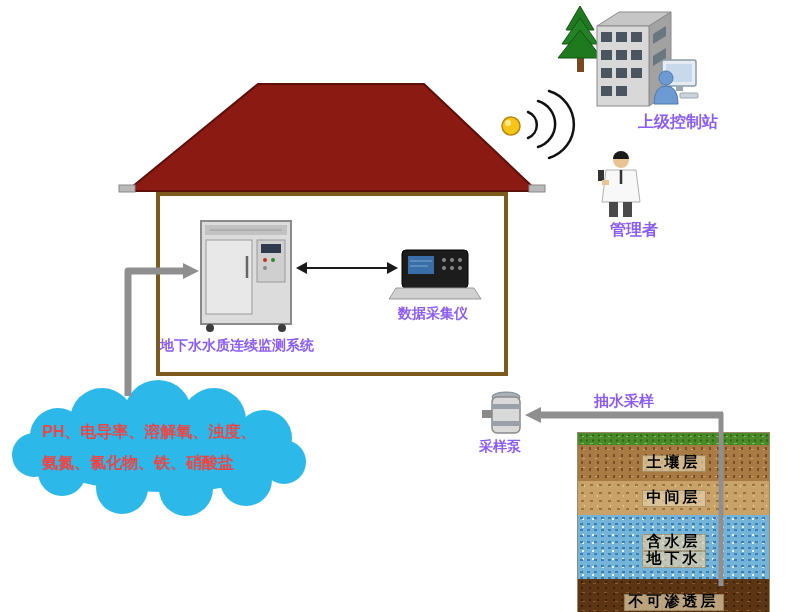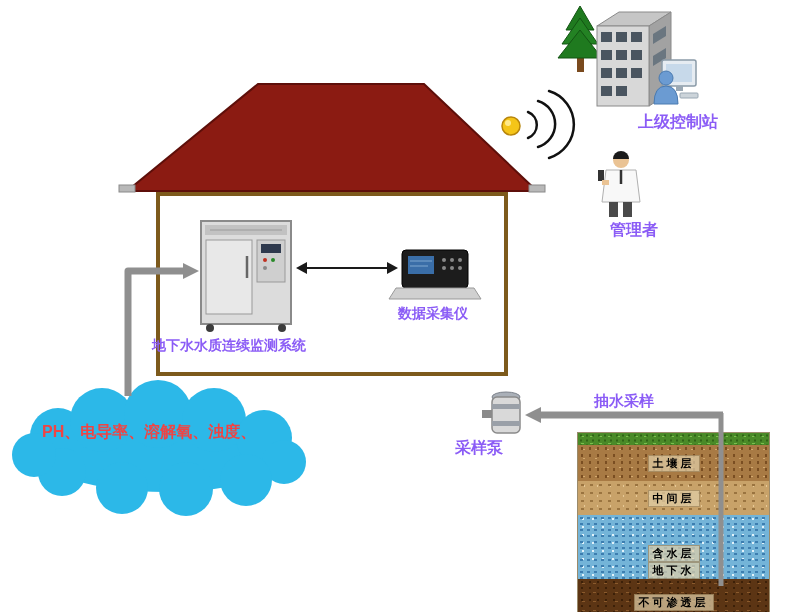--- a/index.html
+++ b/index.html
@@ -2,49 +2,49 @@
 <html><head>
 <meta charset="utf-8">
 <style>
   html,body{margin:0;padding:0;background:#ffffff;}
   #canvas{
     position:relative;width:797px;height:612px;background:#ffffff;overflow:hidden;
     font-family:"Liberation Sans","DejaVu Sans",sans-serif;
   }
   #shapes{position:absolute;left:0;top:0;z-index:2;}
   .txt{position:absolute;z-index:3;color:#8b5cf6;font-weight:bold;white-space:nowrap;}
-  .lbl-monitor{left:152px;top:337px;font-size:14px;}
+  .lbl-monitor{left:160px;top:337px;font-size:14px;}
   .lbl-collector{left:398px;top:305px;width:100px;font-size:14px;}
   .lbl-station{left:638px;top:112px;font-size:16px;}
   .lbl-manager{left:610px;top:220px;font-size:16px;}
-  .lbl-pump{left:455px;top:438px;width:90px;font-size:16px;}
+  .lbl-pump{left:455px;top:438px;width:90px;text-align:center;font-size:14px;}
   .lbl-sampling{left:594px;top:392px;font-size:15px;}
   .cloud-text{left:42px;top:416px;width:252px;font-size:16px;line-height:31px;z-index:3;position:absolute;font-weight:bold;color:#ef4444;}
   
   .soil{position:absolute;left:577px;top:432px;width:193px;height:180px;z-index:1;
         border:1px solid #9a8a6a;box-sizing:border-box;}
   .layer{position:relative;width:100%;box-sizing:border-box;display:flex;flex-direction:column;align-items:center;justify-content:center;}
   .grass{height:12px;background-color:#4a8a28;
     background-image:radial-gradient(#2f6416 1.2px,transparent 1.4px),radial-gradient(#7cc04e 1px,transparent 1.2px);
     background-size:6px 5px,9px 7px;}
   .topsoil{height:36px;background-color:#a87a44;
     background-image:radial-gradient(#7a4e22 1.3px,transparent 1.5px),radial-gradient(#d2a86e 1.1px,transparent 1.3px);
     background-size:8px 7px,12px 9px;}
   .midlayer{height:34px;background-color:#c8a269;
     background-image:radial-gradient(#9a7440 1.2px,transparent 1.4px),radial-gradient(#e6c896 1px,transparent 1.2px);
     background-size:9px 8px,13px 10px;}
   .aquifer{height:64px;background-color:#74b4d8;
     background-image:radial-gradient(#3d7eb0 1.4px,transparent 1.6px),radial-gradient(#e2f2fa 1.2px,transparent 1.4px);
-    background-size:7px 6px,10px 8px;justify-content:flex-end;}
+    background-size:7px 6px,10px 8px;justify-content:center;}
   .impermeable{height:47px;background-color:#5c3514;
     background-image:radial-gradient(#3c2008 1.3px,transparent 1.5px),radial-gradient(#8a5a2c 1px,transparent 1.2px);
     background-size:8px 6px,11px 9px;}
-  .soil-label{display:inline-block;font-size:11px;font-weight:bold;color:#000;
+  .soil-label{display:inline-block;font-size:15px;font-weight:bold;color:#000;
     letter-spacing:3px;padding:1px 4px;background:rgba(225,206,168,0.72);
-    border:1px solid rgba(90,60,20,0.35);line-height:13px;}
+    border:1px solid rgba(90,60,20,0.35);line-height:13px;font-family:Liberation Mono, monospace;}
   .aquifer .soil-label{margin-top:8px;}
   .aquifer .soil-label + .soil-label{margin-top:0;}
 </style>
 </head>
 <body>
 
 <div id="canvas">
 
   <div class="soil">
     <div class="layer grass"></div>
@@ -203,15 +203,16 @@
 
   <div class="txt lbl-monitor">地下水水质连续监测系统</div>
   <div class="txt lbl-collector">数据采集仪</div>
   <div class="txt lbl-station">上级控制站</div>
   <div class="txt lbl-manager">管理者</div>
   <div class="txt lbl-pump">采样泵</div>
   <div class="txt lbl-sampling">抽水采样</div>
 
   <div class="cloud-text">
     <div>PH、电导率、溶解氧、浊度、</div>
+    <div>氨氮、氯化物、铁、硝酸盐</div>
   </div>
 
 </div>
 
 </body></html>

